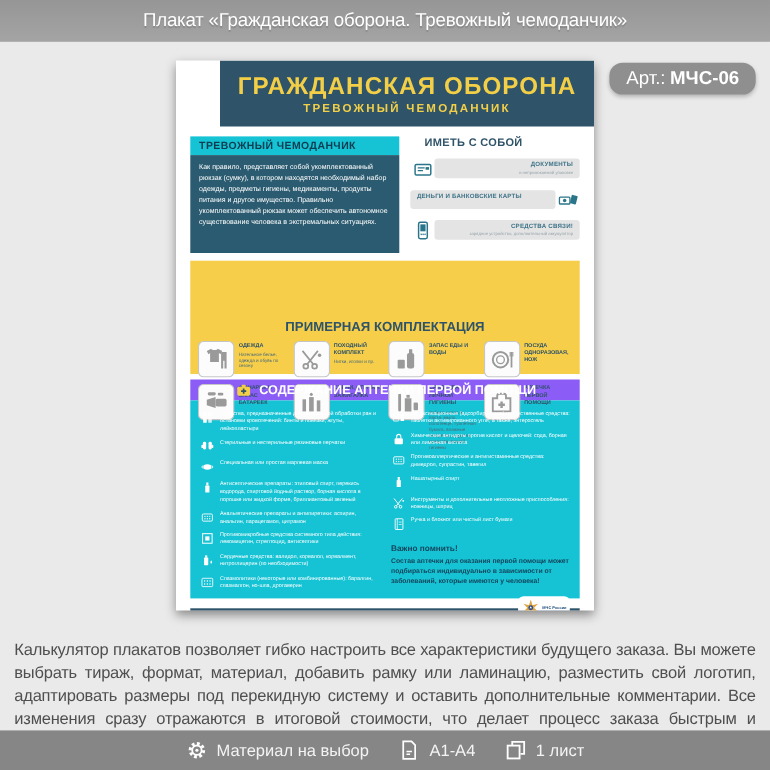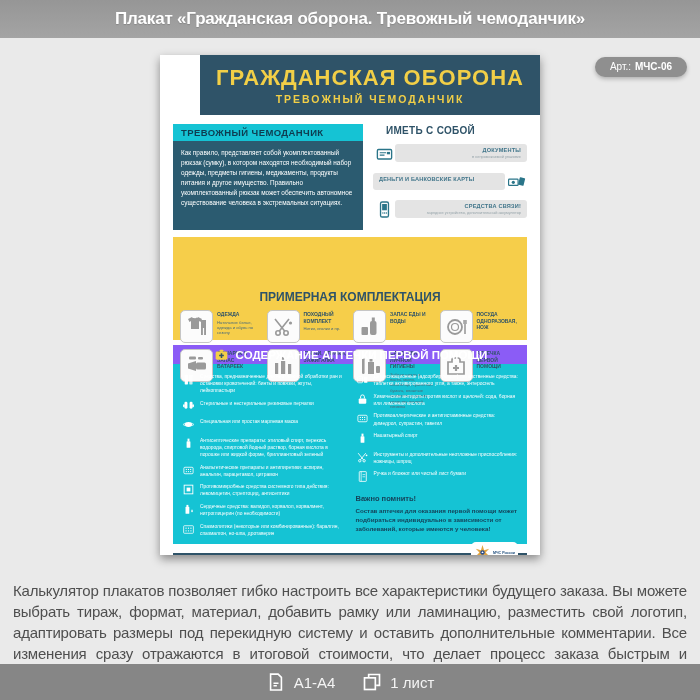--- a/index.html
+++ b/index.html
@@ -10,29 +10,29 @@
     position:relative;
     overflow:hidden;
   }
   
   .top-bar {
     position:absolute; top:0; left:0; right:0; height:38px;
     background:linear-gradient(#969696,#a4a4a4);
     display:flex; align-items:center; justify-content:center;
   }
   .top-bar h1 {
-    color:#fff; font-size:17px; font-weight:bold; letter-spacing:-0.2px;
+    color:#fff; font-size:17px; font-weight:normal; letter-spacing:-0.2px;
     text-shadow:0 1px 1px rgba(0,0,0,.15);
   }
   
   .badge {
     position:absolute; top:57px; right:13px;
     background:#8f8f8f; color:#fff;
     border-radius:12px; padding:4px 15px 5px;
-    font-size:10px; box-shadow:0 2px 4px rgba(0,0,0,.25);
+    font-size:17px; box-shadow:0 2px 4px rgba(0,0,0,.25);
     white-space:nowrap;
   }
   .badge b { margin-left:4px; }
   
   .poster {
     position:absolute; top:55px; left:160px; width:380px; height:500px;
     background:#fff; box-shadow:0 4px 9px rgba(0,0,0,.42);
     overflow:hidden;
   }
   .p-head {
@@ -540,20 +540,26 @@
           <span class="emblem-t">МЧС России</span>
         </div>
       </div>
 
     </div>
   </div>
 
   <p class="description">Калькулятор плакатов позволяет гибко настроить все характеристики будущего заказа. Вы можете выбрать тираж, формат, материал, добавить рамку или ламинацию, разместить свой логотип, адаптировать размеры под перекидную систему и оставить дополнительные комментарии. Все изменения сразу отражаются в итоговой стоимости, что делает процесс заказа быстрым и прозрачным</p>
 
   <footer class="bottom-bar">
+    <div class="attr">
+      <svg>
+          <use href="#i-gear"></use>
+        </svg>
+      <span>Материал на выбор</span>
+    </div>
     <div class="attr">
       <svg>
           <use href="#i-page"></use>
         </svg>
       <span>А1-А4</span>
     </div>
     <div class="attr">
       <svg>
           <use href="#i-sheets"></use>
         </svg>

